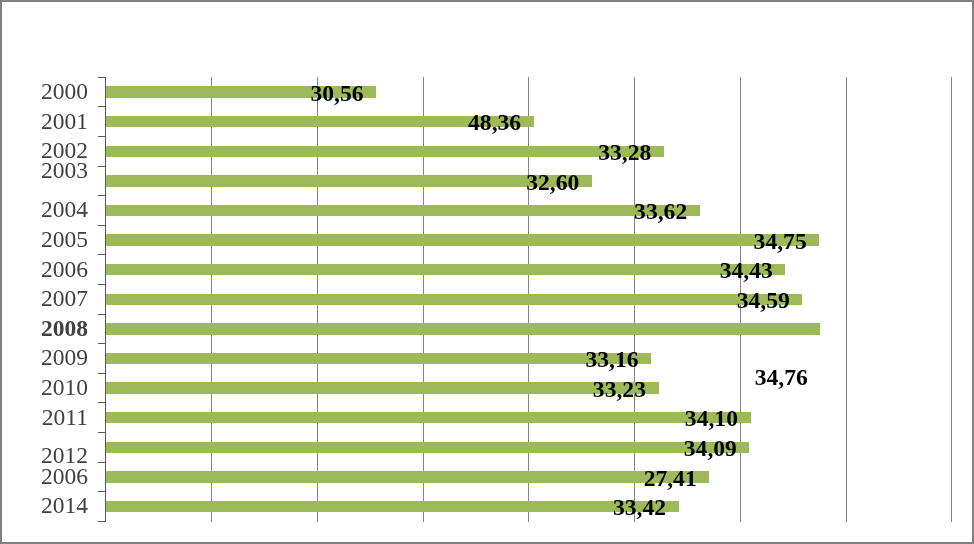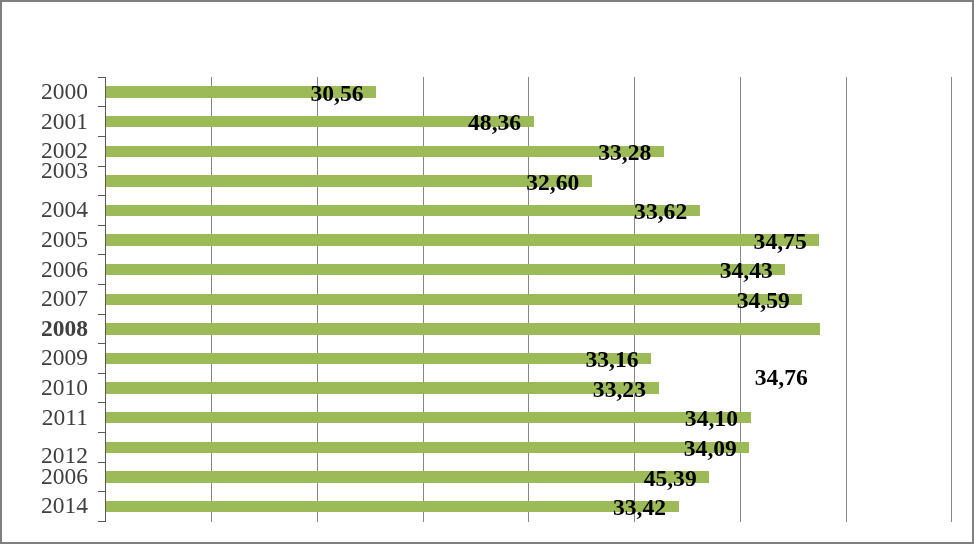--- a/index.html
+++ b/index.html
@@ -153,21 +153,21 @@
     <div class="bar" style="left: 105.4px; width: 645.151px; top: 412px;"></div>
     <div class="category-label" style="top: 405.6px;">2011</div>
     <div class="data-label" style="right: 236.049px; top: 407.4px;">34,10</div>
   </div><div class="bar-row" style="display:contents">
     <div class="bar" style="left: 105.4px; width: 644.094px; top: 441.6px;"></div>
     <div class="category-label" style="top: 444px;">2012</div>
     <div class="data-label" style="right: 237.106px; top: 437px;">34,09</div>
   </div><div class="bar-row" style="display:contents">
     <div class="bar" style="left: 105.4px; width: 603.904px; top: 471.2px;"></div>
     <div class="category-label" style="top: 464.8px;">2006</div>
-    <div class="data-label" style="right: 277.296px; top: 466.6px;">45,39</div>
+    <div class="data-label" style="right: 277.296px; top: 466.6px;">27,41</div>
   </div><div class="bar-row" style="display:contents">
     <div class="bar" style="left: 105.4px; width: 573.233px; top: 500.8px;"></div>
     <div class="category-label" style="top: 494.4px;">2014</div>
     <div class="data-label" style="right: 307.967px; top: 496.2px;">33,42</div>
   </div></div>
 
   <div id="tick-layer">
 
   <div class="axis-tick" style="top: 76.8px;"></div>
       <div class="axis-tick" style="top: 106.4px;"></div>

